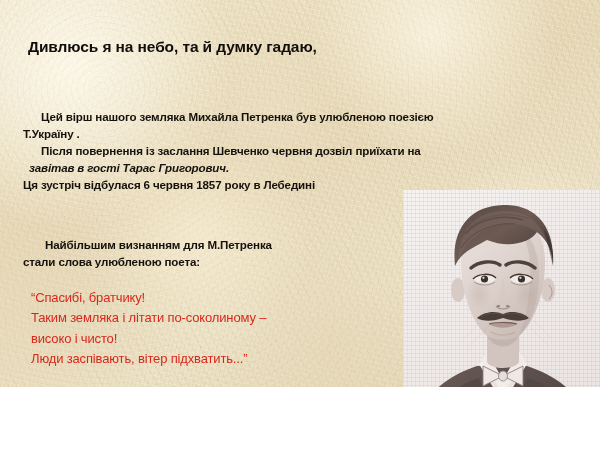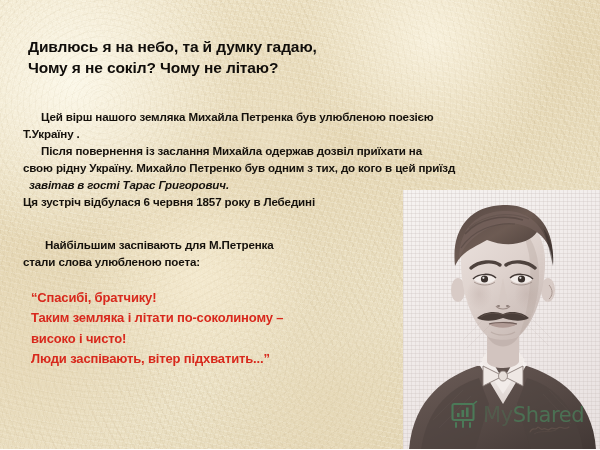--- a/index.html
+++ b/index.html
@@ -8,21 +8,21 @@
     padding: 0;
     background: #ffffff;
   }
   body {
     font-family: "Liberation Sans", "DejaVu Sans", sans-serif;
   }
 
   .slide {
     position: relative;
     width: 600px;
-    height: 449px;
+    height: 387px;
     overflow: hidden;
     background-color: #e9ddbe;
     background-image:
       radial-gradient(circle at 12% 18%, rgba(255,252,240,0.85) 0%, rgba(255,252,240,0) 26%),
       radial-gradient(circle at 72% 9%, rgba(255,250,235,0.7) 0%, rgba(255,250,235,0) 22%),
       radial-gradient(circle at 33% 62%, rgba(248,238,213,0.75) 0%, rgba(248,238,213,0) 24%),
       radial-gradient(circle at 88% 72%, rgba(255,252,242,0.6) 0%, rgba(255,252,242,0) 20%),
       radial-gradient(circle at 55% 88%, rgba(228,213,178,0.55) 0%, rgba(228,213,178,0) 25%),
       radial-gradient(circle at 5%  80%, rgba(231,216,183,0.6) 0%, rgba(231,216,183,0) 22%),
       radial-gradient(circle at 45% 30%, rgba(238,227,200,0.5) 0%, rgba(238,227,200,0) 18%),
@@ -86,21 +86,21 @@
   }
   .recognition-block .line { display: block; white-space: nowrap; }
   .recognition-block .line.indent { padding-left: 22px; }
 
   .quote-block {
     position: absolute;
     left: 31px;
     top: 288px;
     width: 380px;
     font-size: 13px;
-    font-weight: bold;
+    font-weight: normal;
     line-height: 1.56;
     color: #d8281c;
     letter-spacing: -0.15px;
   }
   .quote-block .line { display: block; white-space: nowrap; }
 
   
   .portrait {
     position: absolute;
     left: 403px;
@@ -148,34 +148,32 @@
 </style>
 </head>
 <body>
 
 <div class="slide">
 
   <div class="grain"></div>
 
   <div class="title">
     <span class="line">Дивлюсь я на небо, та й думку гадаю,</span>
-    <span class="line">Чому я не сокіл? Чому не літаю?</span>
   </div>
 
   <div class="body-block">
     <span class="line indent">Цей вірш нашого земляка Михайла Петренка був улюбленою поезією</span>
     <span class="line">Т.Україну .</span>
-    <span class="line indent">Після повернення із заслання Михайла одержав дозвіл приїхати на</span>
-    <span class="line">свою рідну Україну. Михайло Петренко був одним з тих, до кого в цей приїзд</span>
+    <span class="line indent">Після повернення із заслання Шевченко червня дозвіл приїхати на</span>
     <span class="line indent-sm">завітав в гості Тарас Григорович.</span>
     <span class="line">Ця зустріч відбулася 6 червня 1857 року в Лебедині</span>
   </div>
 
   <div class="recognition-block">
-    <span class="line indent">Найбільшим заспівають для М.Петренка</span>
+    <span class="line indent">Найбільшим визнанням для М.Петренка</span>
     <span class="line">стали слова улюбленою поета:</span>
   </div>
 
   <div class="quote-block">
     <span class="line">“Спасибі, братчику!</span>
     <span class="line">Таким земляка і літати по-соколиному –</span>
     <span class="line">високо і чисто!</span>
     <span class="line">Люди заспівають, вітер підхватить...”</span>
   </div>
 

